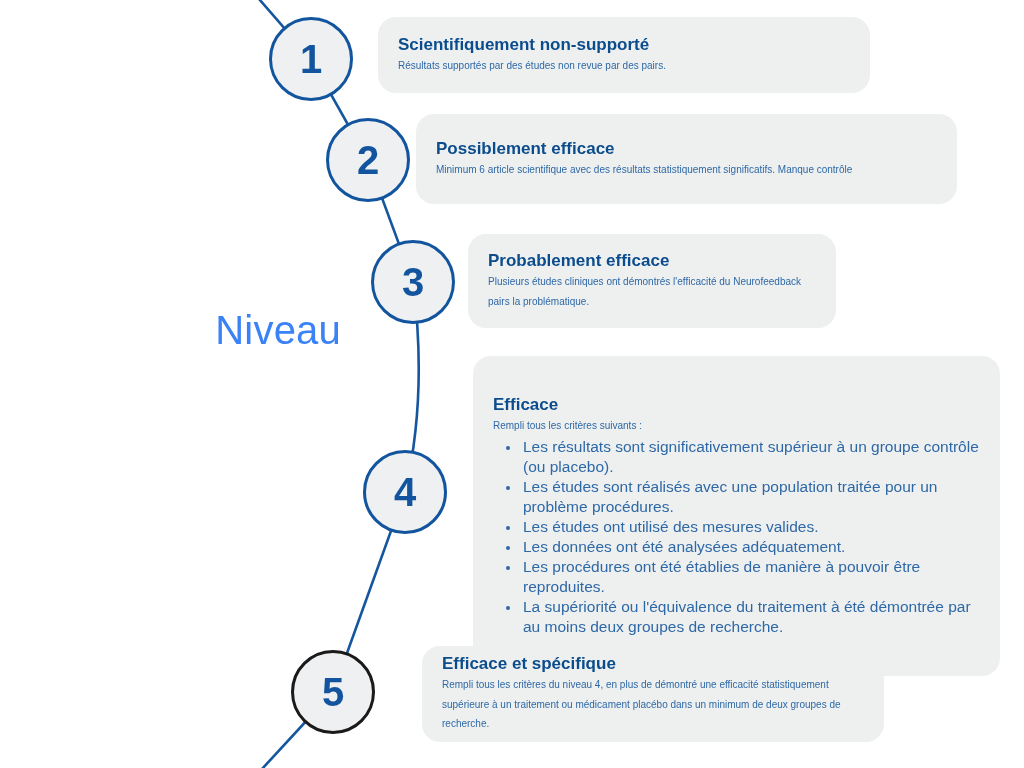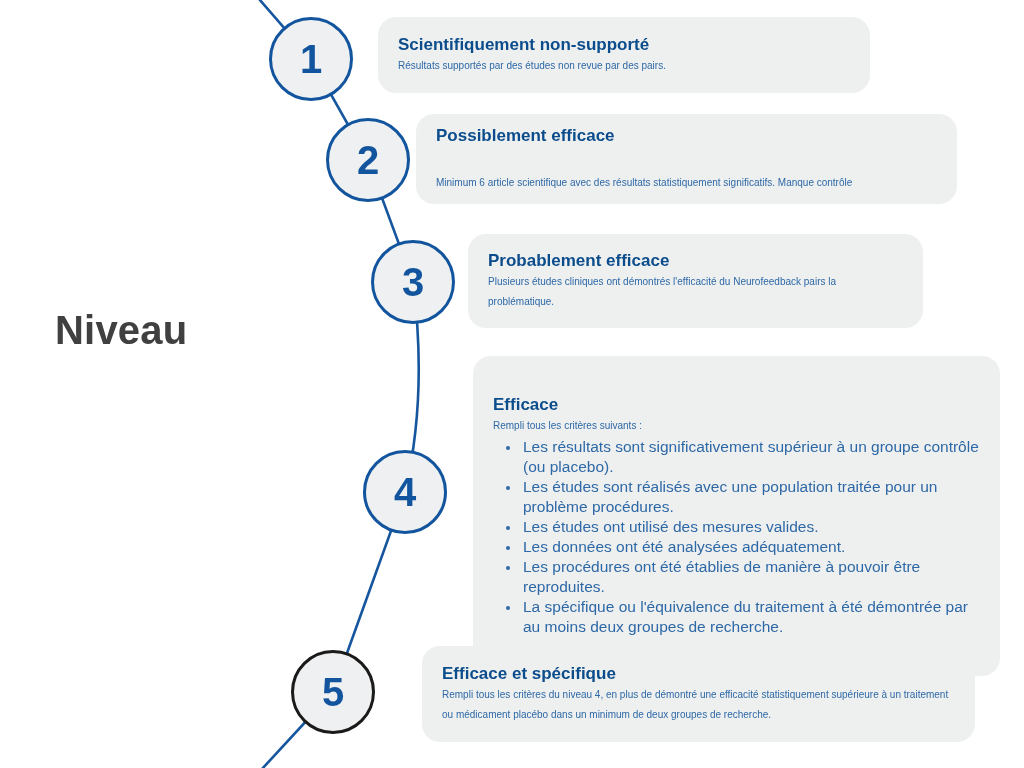--- a/index.html
+++ b/index.html
@@ -15,24 +15,24 @@
     position: absolute;
     left: 0; top: 0;
     width: 1024px; height: 768px;
     pointer-events: none;
   }
   .title {
     position: absolute;
     left: 55px;
     top: 308px;
     width: 286px;
-    text-align: left;
+    text-align: right;
     font-size: 40px;
-    font-weight: 700;
-    color: #404040;
+    font-weight: 400;
+    color: #3b82f6;
     line-height: 45px;
     letter-spacing: 0.2px;
   }
   .title span { display: block; }
   .circle {
     position: absolute;
     width: 84px;
     height: 84px;
     box-sizing: border-box;
     border-radius: 50%;
@@ -55,24 +55,24 @@
     position: absolute;
     box-sizing: border-box;
     background: #eef0f0;
     border-radius: 18px;
     padding: 12px 20px;
     display: flex;
     flex-direction: column;
     justify-content: center;
   }
   .card-1 { left: 378px; top: 17px;  width: 492px; height: 76px; }
-  .card-2 { left: 416px; top: 114px; width: 541px; height: 90px; justify-content: space-between; }
-  .card-3 { left: 468px; top: 234px; width: 455px; height: 94px; }
+  .card-2 { left: 416px; top: 114px; width: 541px; height: 90px; }
+  .card-3 { left: 468px; top: 234px; width: 368px; height: 94px; }
   .card-4 { left: 473px; top: 356px; width: 527px; height: 320px; }
-  .card-5 { left: 422px; top: 646px; width: 553px; height: 96px; }
+  .card-5 { left: 422px; top: 646px; width: 462px; height: 96px; }
   .card h3 {
     margin: 0 0 2px 0;
     font-size: 17px;
     font-weight: 700;
     color: #0b4c8c;
     line-height: 19px;
   }
   .card p {
     margin: 0;
     font-size: 10px;
@@ -135,21 +135,21 @@
 
   <div class="card card-4">
     <h3>Efficace</h3>
     <p>Rempli tous les critères suivants :</p>
     <ul>
       <li>Les résultats sont significativement supérieur à un groupe contrôle (ou placebo).</li>
       <li>Les études sont réalisés avec une population traitée pour un problème procédures.</li>
       <li>Les études ont utilisé des mesures valides.</li>
       <li>Les données ont été analysées adéquatement.</li>
       <li>Les procédures ont été établies de manière à pouvoir être reproduites.</li>
-      <li>La spécifique ou l'équivalence du traitement à été démontrée par au moins deux groupes de recherche.</li>
+      <li>La supériorité ou l'équivalence du traitement à été démontrée par au moins deux groupes de recherche.</li>
     </ul>
   </div>
 
   <div class="card card-5">
     <h3>Efficace et spécifique</h3>
     <p>Rempli tous les critères du niveau 4, en plus de démontré une efficacité statistiquement supérieure à un traitement ou médicament placébo dans un minimum de deux groupes de recherche.</p>
   </div>
 
 </div>
 

